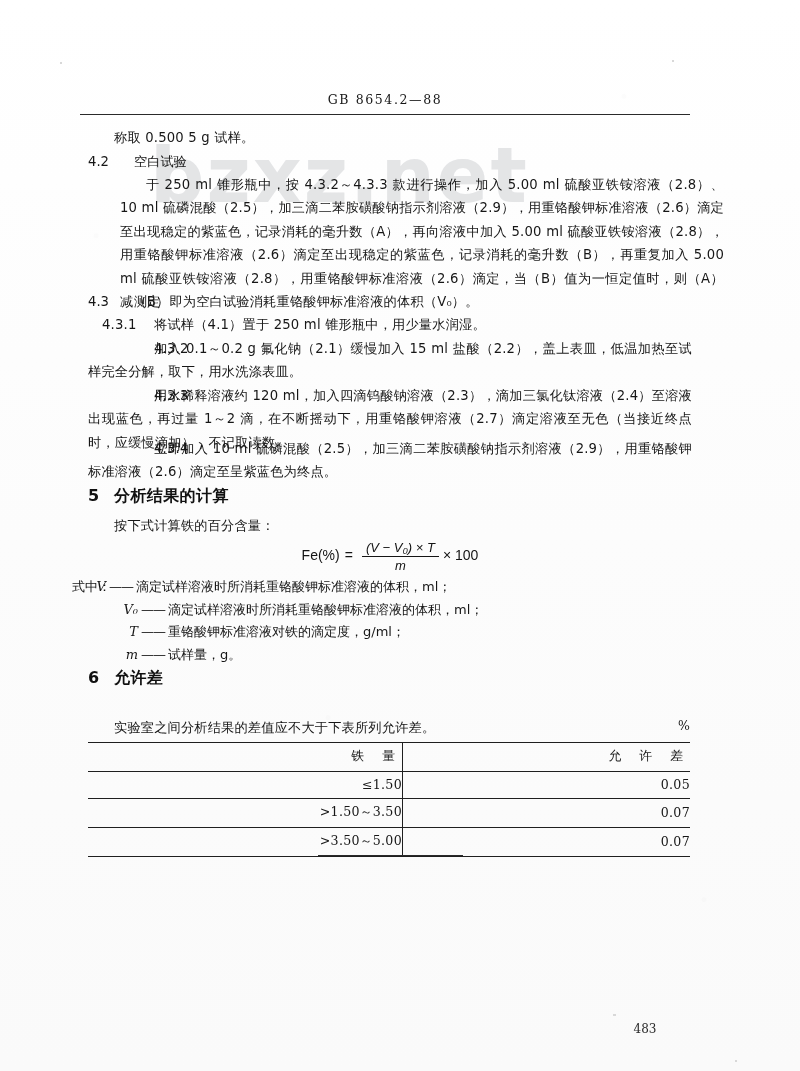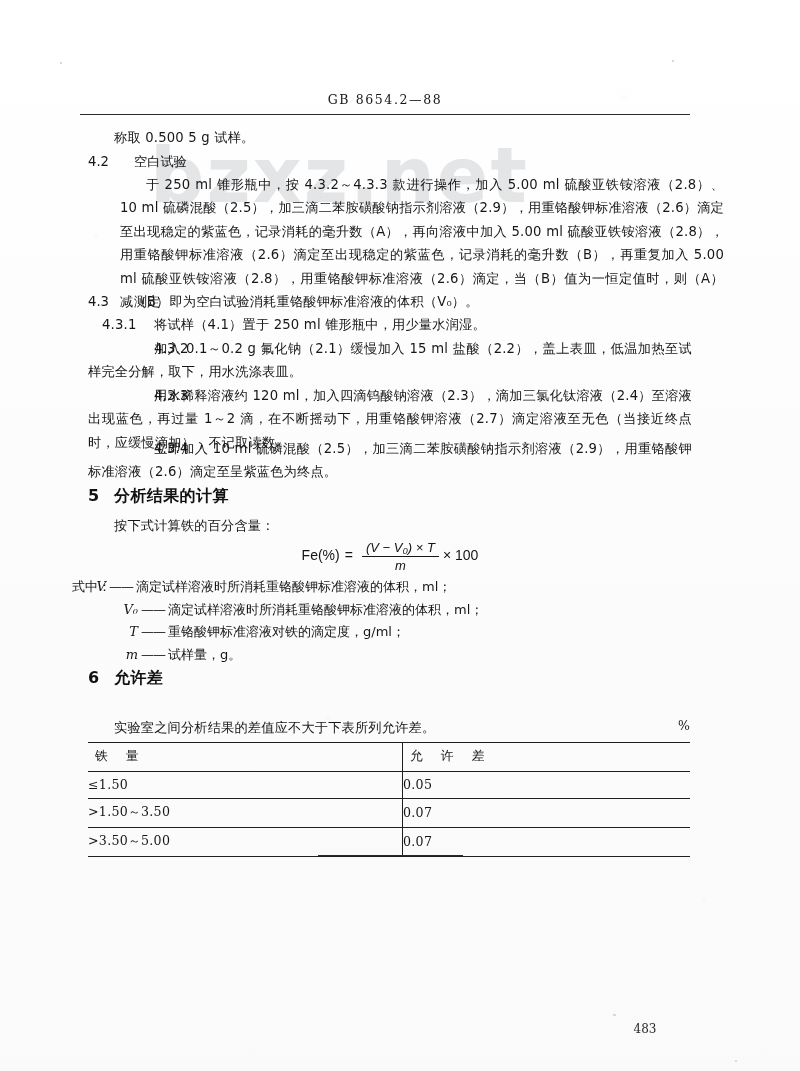--- a/index.html
+++ b/index.html
@@ -200,21 +200,21 @@
     top: 742px;
     width: 602px;
     border-collapse: collapse;
     font-size: 12.6px;
     color: #161616;
   }
   #tolerance-table th,
   #tolerance-table td {
     border-top: 1px solid #1f1f1f;
     border-bottom: 1px solid #1f1f1f;
-    text-align: left;
+    text-align: right;
     font-weight: normal;
     padding: 5px 0 6px 0;
     height: 14px;
   }
   #tolerance-table th:first-child,
   #tolerance-table td:first-child {
     border-right: 1px solid #1f1f1f;
     width: 307px;
   }
   #tolerance-table th {

